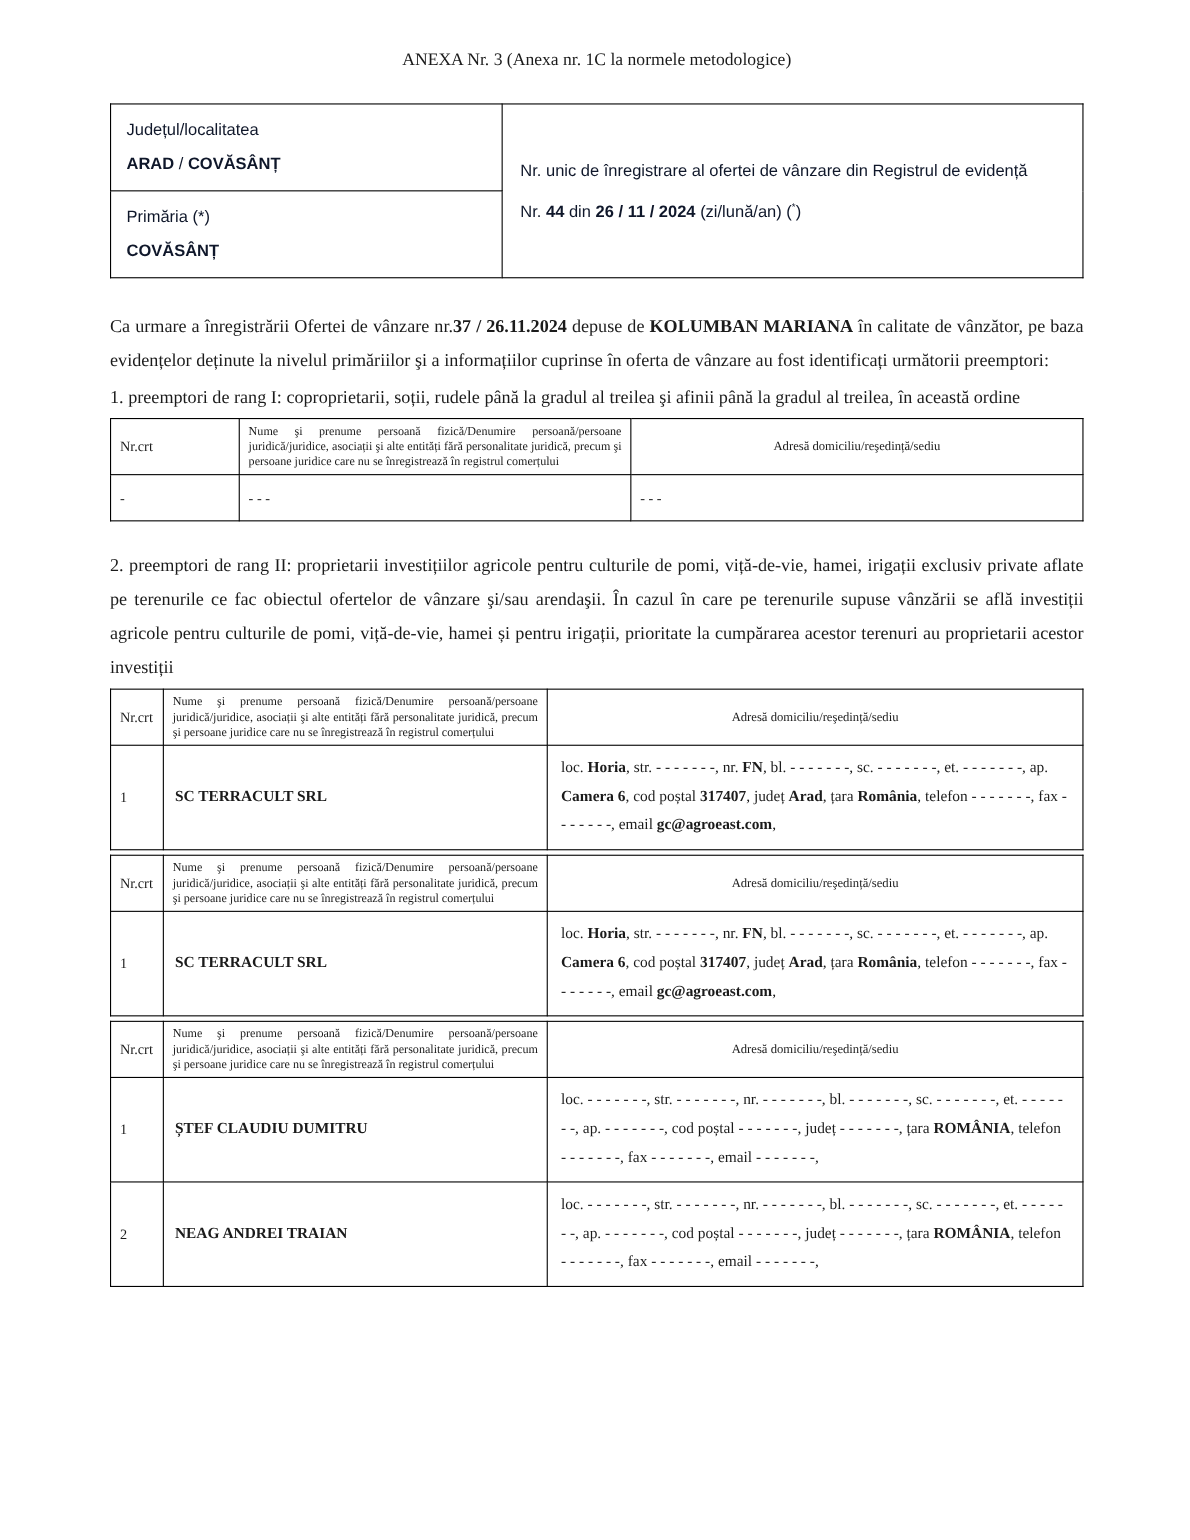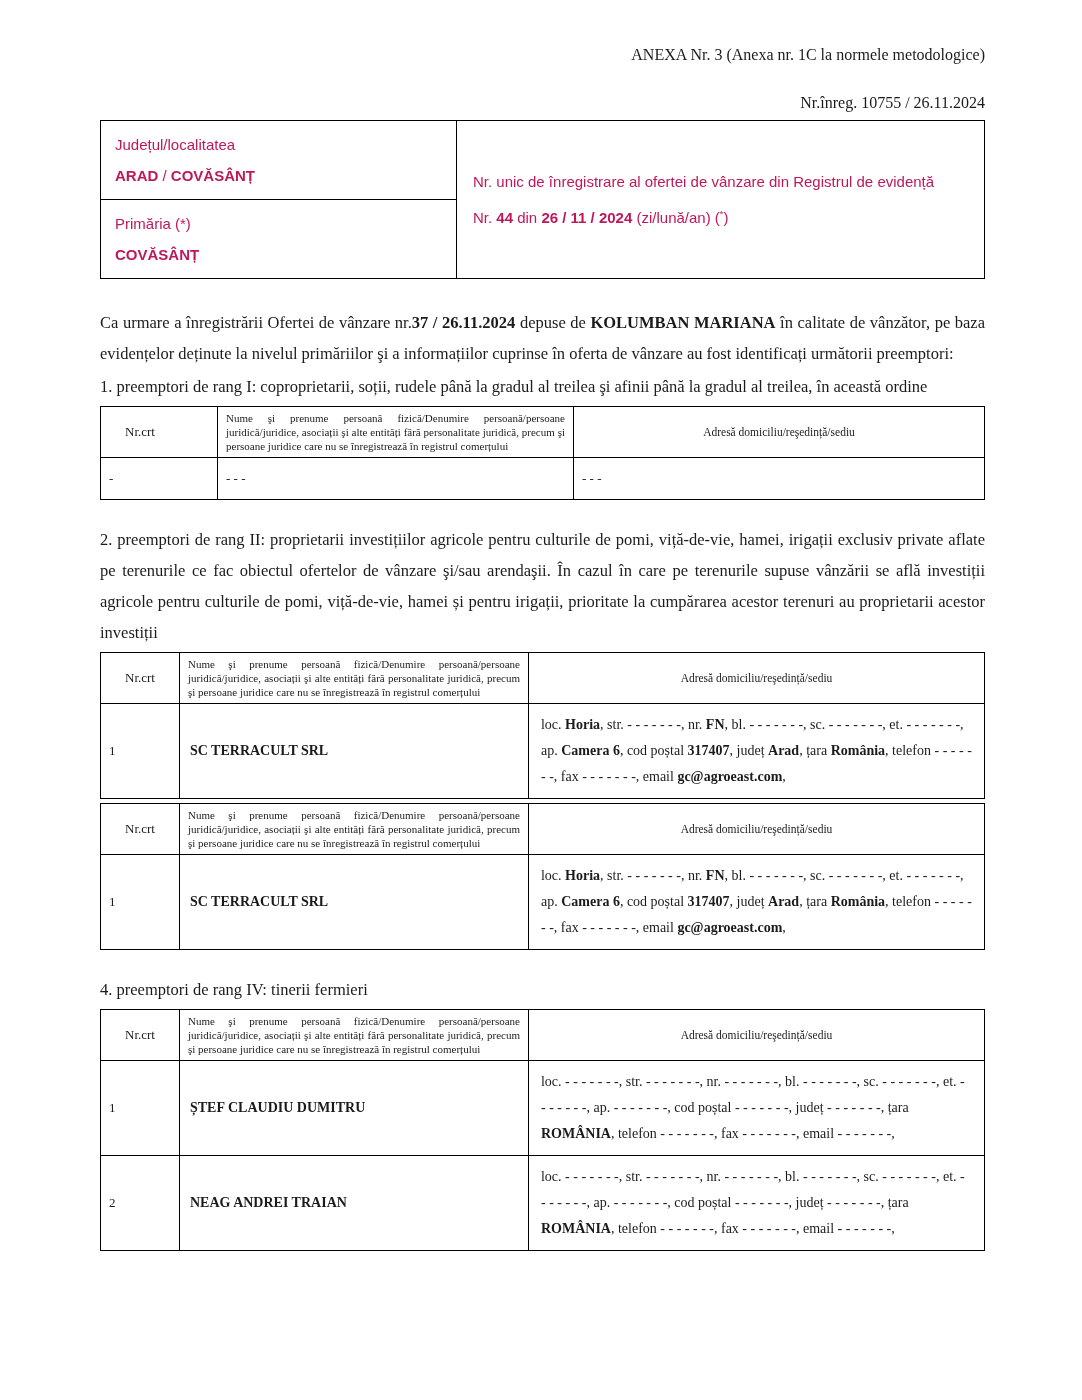--- a/index.html
+++ b/index.html
@@ -4,61 +4,60 @@
 <style>
   * { margin:0; padding:0; box-sizing:border-box; }
   html,body { background:#ffffff; }
   body {
     width:1082px; height:1400px; overflow:hidden;
     font-family:"Liberation Serif", serif;
     color:#1b1b1b;
   }
   .page { padding:46px 97px 0 100px; }
 
-  .annex-line  { text-align:right; font-size:16px; margin-bottom:30px; }
+  .annex-line  { text-align:center; font-size:16px; margin-bottom:30px; }
   .reg-line    { text-align:right; font-size:16px; margin-bottom:8px; }
   .doc-title   { text-align:center; font-size:17px; font-weight:bold; margin-bottom:4px; }
   .doc-subtitle{ text-align:center; font-size:16.5px; font-weight:bold; line-height:29px; margin-bottom:24px; }
 
   
   table { border-collapse:collapse; width:100%; }
-  .info-table { font-family:"Liberation Sans", sans-serif; color:#be185d; }
+  .info-table { font-family:"Liberation Sans", sans-serif; color:#0f172a; }
   .info-table td { border:1.6px solid #000; vertical-align:middle; }
   .info-table .left-cell  { width:356px; padding:8px 14px; font-size:15px; line-height:31px; }
   .info-table .right-cell { padding:10px 16px; font-size:15px; line-height:33px; }
   .info-table .just { text-align:justify; }
   .b { font-weight:bold; }
   sup { font-size:9px; }
 
   .body-par { font-size:16.5px; line-height:31px; text-align:justify; }
   .par-intro { margin-top:28px; }
   .rank-line { margin-top:2px;font-family:Liberation Serif, serif; }
   .par-gap  { margin-top:24px; }
 
   
   .rank-table { margin-top:4px; margin-bottom:4px; }
   .rank-table td { border:1.6px solid #000; vertical-align:middle; }
-  .rank-table .h-nr   { font-size:13px; padding:4px 24px; }
+  .rank-table .h-nr   { font-size:13px; padding:4px 8px; }
   .rank-table .h-name { font-size:11px; line-height:14px; text-align:justify; padding:4px 8px; }
   .rank-table .h-addr { font-size:11.5px; padding:4px 10px;text-align:center; }
   .rank-table .c-nr   { font-size:13px; padding:6px 8px; }
   .rank-table .c-name { font-size:14px; font-weight:bold; padding:6px 10px; }
   .rank-table .c-addr { font-size:14px; line-height:26px; padding:8px 12px; }
   .t1 .h-row td { height:48px; }
   .t1 .d-row td { height:42px; }
   .tN .h-row td { height:44px; }
   .tN .d-row td { height:72px; }
 </style>
 </head>
 <body>
 
 <div class="page">
 
   <div class="annex-line">ANEXA Nr. 3 (Anexa nr. 1C la normele metodologice)</div>
-  <div class="reg-line">Nr.înreg. 10755 / 26.11.2024</div>
 
   <table class="info-table">
     <tbody>
         <tr>
       <td class="left-cell">
         <div>Județul/localitatea</div>
         <div><span style="font-weight: bold;">ARAD</span><span> / </span><span style="font-weight: bold;">COVĂSÂNȚ</span></div>
       </td>
       <td class="right-cell" rowspan="2">
         <div class="just">Nr. unic de înregistrare al ofertei de vânzare din Registrul de evidență</div>
@@ -134,21 +133,20 @@
       <td class="h-addr">Adresă domiciliu/reşedință/sediu</td>
     </tr>
     <tr class="d-row">
       <td class="c-nr">1</td>
       <td class="c-name">SC TERRACULT SRL</td>
       <td class="c-addr"><span>loc. </span><span style="font-weight: bold;">Horia</span><span>, str. - - - - - - -, nr. </span><span style="font-weight: bold;">FN</span><span>, bl. - - - - - - -, sc. - - - - - - -, et. - - - - - - -, ap. </span><span style="font-weight: bold;">Camera 6</span><span>, cod poștal </span><span style="font-weight: bold;">317407</span><span>, județ </span><span style="font-weight: bold;">Arad</span><span>, țara </span><span style="font-weight: bold;">România</span><span>, telefon - - - - - - -, fax - - - - - - -, email </span><span style="font-weight: bold;">gc@agroeast.com</span><span>,</span></td>
     </tr>
   </tbody>
     </table>
 
-  <p class="body-par par-gap">4. preemptori de rang IV: tinerii fermieri</p>
 
   <table class="rank-table tN">
     <colgroup>
         <col style="width:48px">
         <col style="width:349px">
         <col>
       </colgroup>
     <tbody>
         <tr class="h-row">
       <td class="h-nr">Nr.crt</td>

